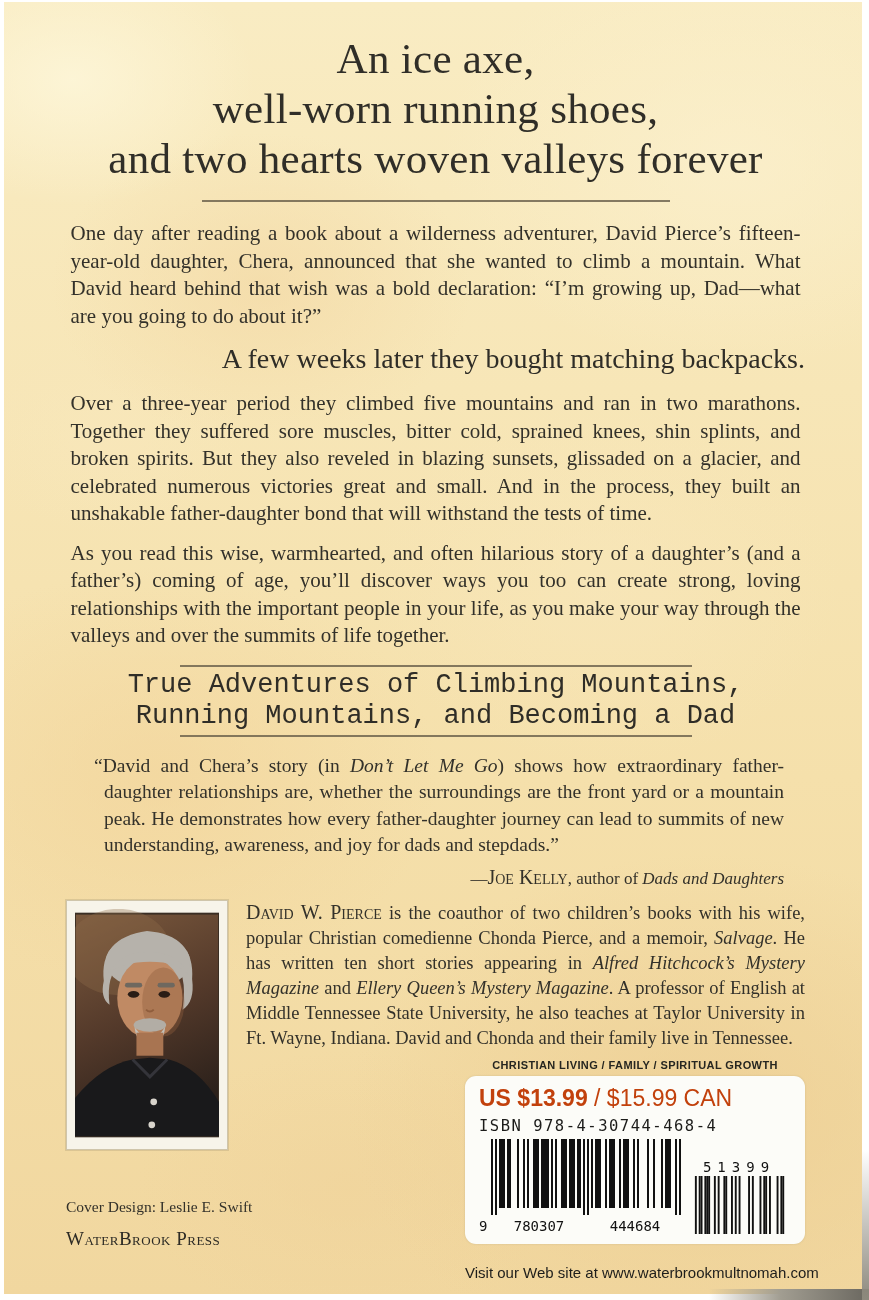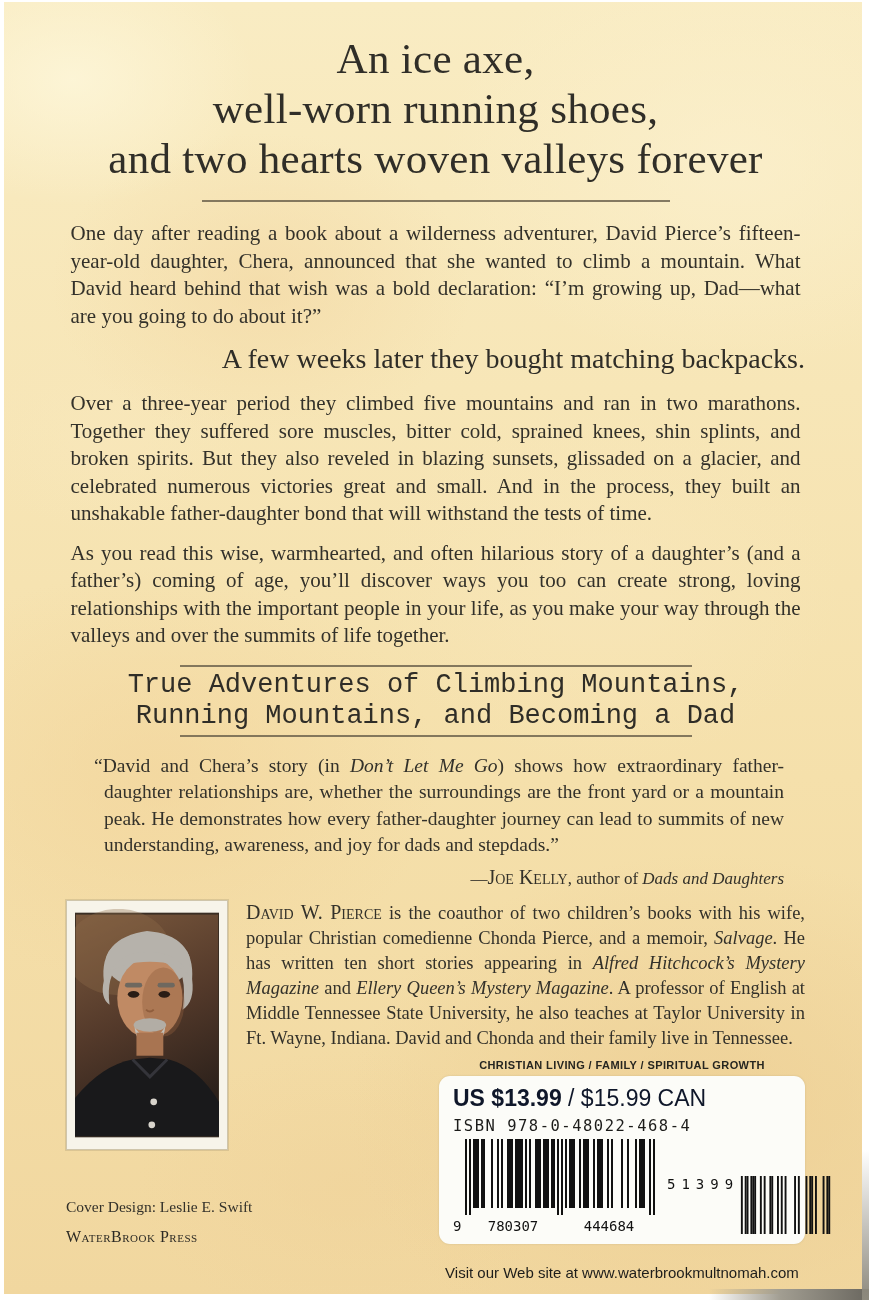--- a/index.html
+++ b/index.html
@@ -30,35 +30,35 @@
   .tagline{margin-top:3px;font-size:27px;line-height:31px;text-align:center;color:#2f2d27;font-family:Liberation Mono, monospace;}
   .quote-block{width:690px;margin:16px auto 0 28px;font-size:19.5px;line-height:26.5px;text-align:justify;color:#33312a;}
   .quote-text{padding-left:10px;text-indent:-10px;}
   .attribution{margin-top:5px;text-align:right;font-size:17px;}
   .author-row{margin-top:8px;display:flex;}
   .left-col{width:170px;flex:0 0 170px;}
   .photo-frame{width:144px;height:232px;background:#f7f4ea;border:1px solid #cfc5ab;box-shadow:0 0 0 1px rgba(90,80,60,.15);padding:8px;}
   .photo-frame svg{display:block;}
   .right-col{flex:1;margin-left:10px;}
   .bio{font-size:18.5px;line-height:25px;text-align:justify;color:#33312a;}
-  .barcode-wrap{width:366px;margin-left:auto;margin-right:0;margin-top:8px;}
+  .barcode-wrap{width:340px;margin-left:auto;margin-right:0;margin-top:8px;}
   .category{font-family:"Liberation Sans",sans-serif;font-size:11px;font-weight:bold;letter-spacing:.4px;color:#262620;text-align:center;white-space:nowrap;}
   .white-box{margin-top:5px;background:#fcfcf8;border-radius:11px;padding:9px 14px 10px 14px;box-shadow:0 0 2px rgba(120,110,80,.25);}
-  .price-row{font-family:"Liberation Sans",sans-serif;font-size:23px;color:#0f172a;}
+  .price-row{font-family:"Liberation Sans",sans-serif;font-size:23px;color:#c2410c;}
   .isbn-row{margin-top:5px;font-family:"DejaVu Sans Mono","Liberation Mono",monospace;font-size:15.5px;letter-spacing:1.5px;color:#1c1c1a;white-space:nowrap;}
   .bars-row{margin-top:4px;display:flex;align-items:flex-end;}
   .ean-block{position:relative;padding-left:12px;}
   .ean-digits{display:flex;justify-content:space-around;font-family:"DejaVu Sans Mono","Liberation Mono",monospace;font-size:14px;color:#111;margin-top:-1px;text-align:right;}
   .ean-lead{position:absolute;left:0;bottom:0;font-family:"DejaVu Sans Mono","Liberation Mono",monospace;font-size:14px;color:#111;}
-  .supp-block{margin-left:10px;display:flex;flex-direction:row;}
+  .supp-block{margin-left:10px;display:flex;flex-direction:column;align-items:center;}
   .supp-digits{font-family:"DejaVu Sans Mono","Liberation Mono",monospace;font-size:14px;letter-spacing:6px;color:#111;margin-bottom:1px;white-space:nowrap;}
   .triangle{margin-left:12px;margin-bottom:2px;}
   .visit{margin-top:20px;font-family:"Liberation Sans",sans-serif;font-size:15px;font-weight:normal;color:#1d1d1b;text-align:center;white-space:nowrap;}
   .cover-design{margin-top:48px;font-size:15.5px;color:#33312a;white-space:nowrap;}
-  .publisher{margin-top:12px;font-size:16px;font-variant:small-caps;letter-spacing:.5px;color:#2c2a24;white-space:nowrap;}
+  .publisher{margin-top:12px;font-size:19px;font-variant:small-caps;letter-spacing:.5px;color:#2c2a24;white-space:nowrap;}
   .seg-normal{font-style:normal;}
   .seg-italic{font-style:italic;}
   .seg-smallcaps{font-variant:small-caps;font-size:1.08em;}
   .seg-bold{font-weight:bold;}
   .attr-name{font-variant:small-caps;font-size:20px;}
   .scan-edge{position:absolute;right:0;bottom:0;width:160px;height:11px;background:linear-gradient(to left,#6a675f,#a19d91 55%,rgba(161,157,145,0));}
   .scan-edge2{position:absolute;right:0;bottom:0;width:7px;height:150px;background:linear-gradient(to top,#8d897d,rgba(141,137,125,0));}
 </style>
 </head>
 <body>
@@ -131,21 +131,21 @@
       <div class="publisher">WaterBrook Press</div>
     </div>
 
     <div class="right-col">
       <div class="bio"><span class="seg-smallcaps">David W. Pierce</span><span class="seg-normal"> is the coauthor of two children’s books with his wife, popular Christian comedienne Chonda Pierce, and a memoir, </span><span class="seg-italic">Salvage</span><span class="seg-normal">. He has written ten short stories appearing in </span><span class="seg-italic">Alfred Hitchcock’s Mystery Magazine</span><span class="seg-normal"> and </span><span class="seg-italic">Ellery Queen’s Mystery Magazine</span><span class="seg-normal">. A professor of English at Middle Tennessee State University, he also teaches at Taylor University in Ft. Wayne, Indiana. David and Chonda and their family live in Tennessee.</span></div>
 
       <div class="barcode-wrap">
         <div class="category">CHRISTIAN LIVING / FAMILY / SPIRITUAL GROWTH</div>
         <div class="white-box">
           <div class="price-row"><span class="seg-bold">US $13.99</span><span class="seg-normal"> / $15.99 CAN</span></div>
-          <div class="isbn-row">ISBN 978-0-48022-468-4</div>
+          <div class="isbn-row">ISBN 978-4-30744-468-4</div>
           <div class="bars-row">
             <div class="ean-block">
               <svg class="ean-svg" width="192" height="76">
                   <rect x="0.00" y="0" width="2" height="76" fill="#111111"></rect>
                   <rect x="4.00" y="0" width="2" height="76" fill="#111111"></rect>
                   <rect x="8.00" y="0" width="2" height="69" fill="#111111"></rect>
                   <rect x="10.00" y="0" width="2" height="69" fill="#111111"></rect>
                   <rect x="12.00" y="0" width="2" height="69" fill="#111111"></rect>
                   <rect x="16.00" y="0" width="2" height="69" fill="#111111"></rect>
                   <rect x="18.00" y="0" width="2" height="69" fill="#111111"></rect>

